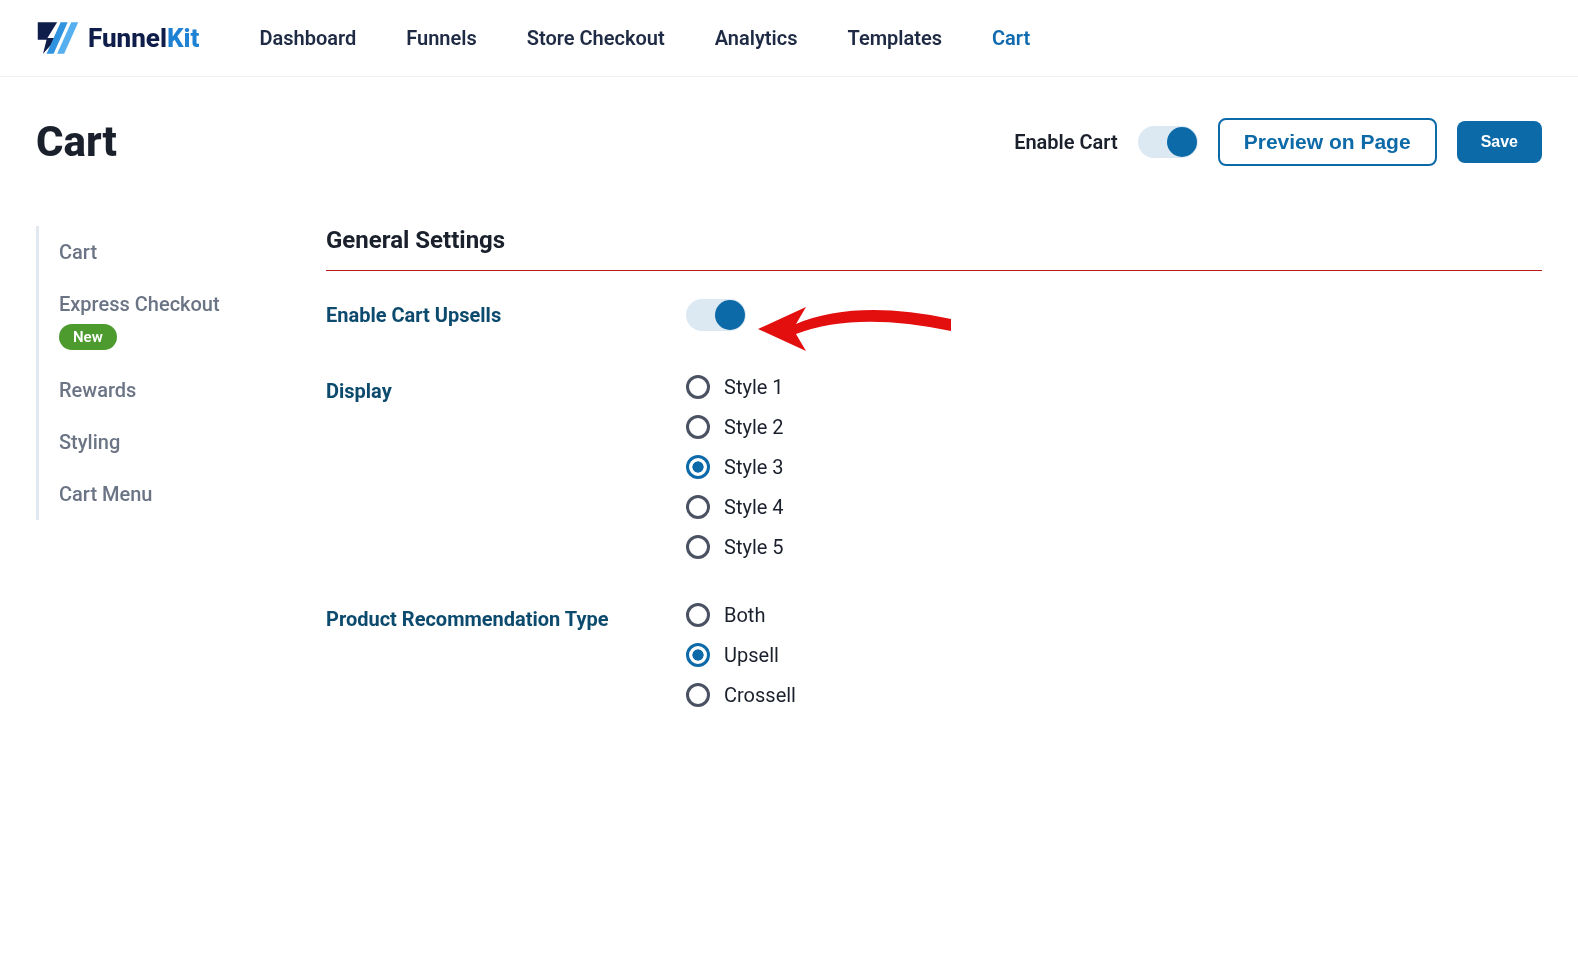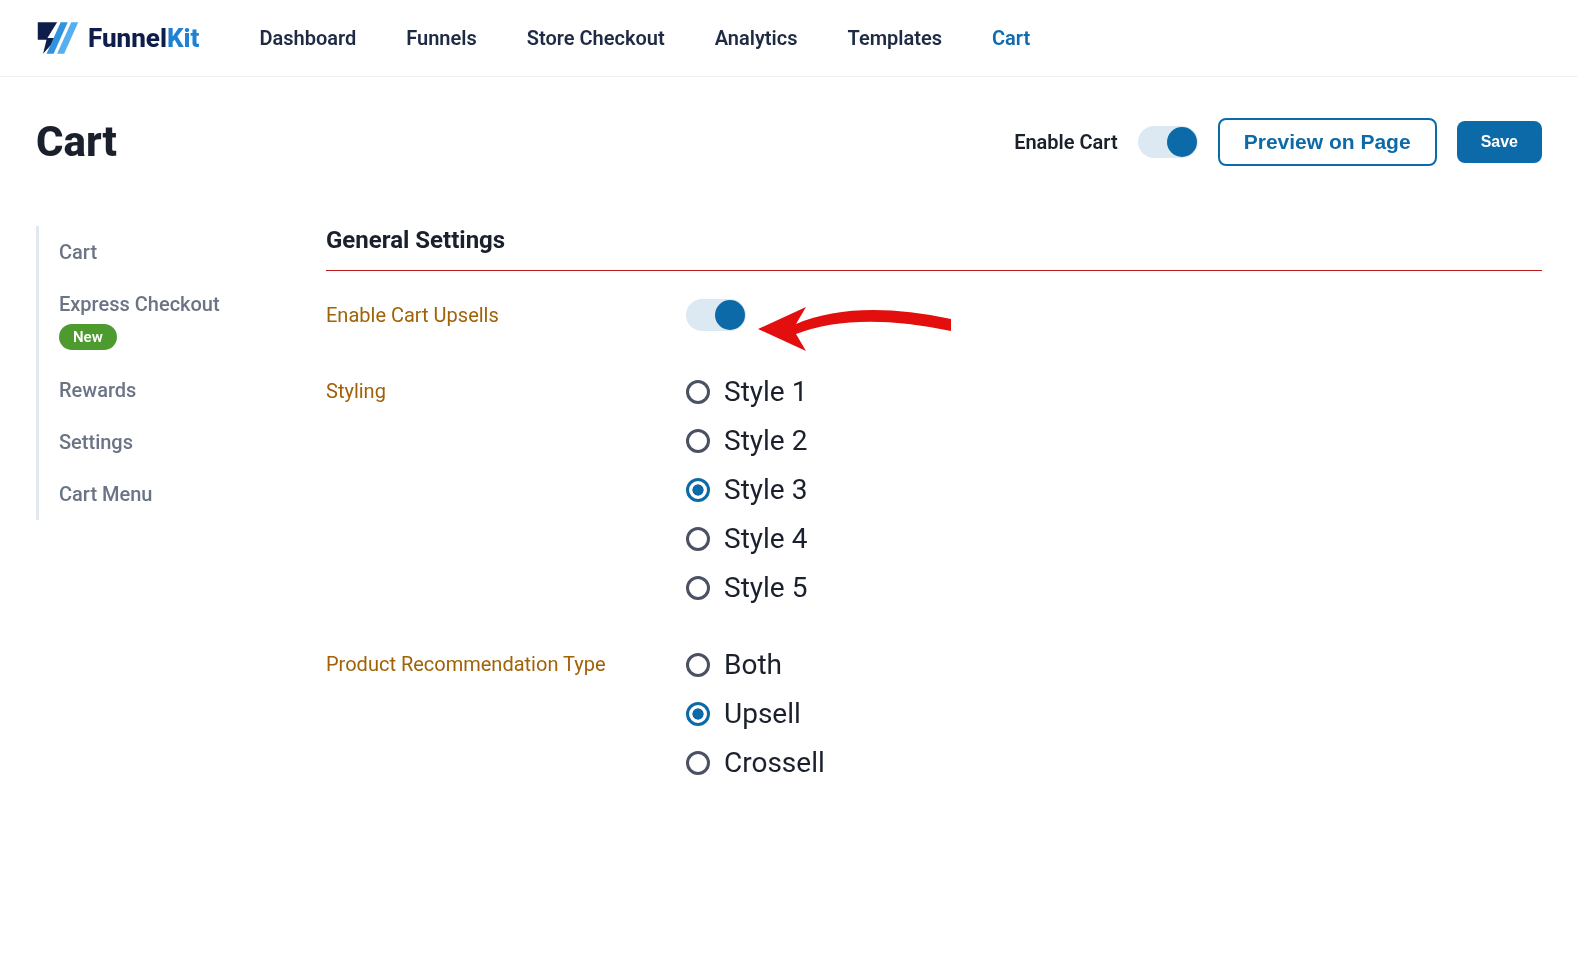--- a/index.html
+++ b/index.html
@@ -161,22 +161,22 @@
     }
     .setting-row {
       display: flex;
       align-items: flex-start;
       margin-bottom: 44px;
       position: relative;
     }
     .setting-label {
       width: 360px;
       font-size: 20px;
-      font-weight: 400;
-      color: #a16207;
+      font-weight: 700;
+      color: #0c4a6e;
       padding-top: 4px;
     }
     .radio-list {
       display: flex;
       flex-direction: column;
       gap: 16px;
     }
     .radio-item {
       display: flex;
       align-items: center;
@@ -189,21 +189,21 @@
       border: 3px solid #4a5162;
       border-radius: 50%;
       flex-shrink: 0;
     }
     .radio-circle.checked {
       border-color: #0d6aa8;
       background: radial-gradient(circle, #0d6aa8 0%, #0d6aa8 42%, #fff 46%, #fff 100%);
       border-width: 3px;
     }
     .radio-text {
-      font-size: 28px;
+      font-size: 20px;
       color: #1a202c;
     }
     .arrow-annotation {
       position: absolute;
       left: 410px;
       top: -10px;
       pointer-events: none;
     }
   </style>
 </head>
@@ -241,39 +241,39 @@
 </div>
 
 <div class="body-wrap">
   <aside class="sidebar">
     <div class="sidebar-item">Cart</div>
     <div class="sidebar-item">
       <span>Express Checkout</span><br>
       <span class="badge-new">New</span>
     </div>
     <div class="sidebar-item">Rewards</div>
-    <div class="sidebar-item">Settings</div>
+    <div class="sidebar-item">Styling</div>
     <div class="sidebar-item">Cart Menu</div>
   </aside>
 
   <main class="content">
     <h2 class="section-title">General Settings</h2>
 
     <div class="setting-row">
       <div class="setting-label">Enable Cart Upsells</div>
       <div class="toggle">
         <div class="knob"></div>
       </div>
       <svg class="arrow-annotation" width="220" height="80" viewBox="0 0 220 80">
         <path d="M 215 30 Q 120 10 60 35 L 70 18 L 22 40 L 70 62 L 60 45 Q 120 22 215 42 Z" fill="#e30e0e"></path>
       </svg>
     </div>
 
     <div class="setting-row">
-      <div class="setting-label">Styling</div>
+      <div class="setting-label">Display</div>
       <div class="radio-list">
         <label class="radio-item">
           <span class="radio-circle"></span>
           <span class="radio-text">Style 1</span>
         </label>
         <label class="radio-item">
           <span class="radio-circle"></span>
           <span class="radio-text">Style 2</span>
         </label>
         <label class="radio-item">

